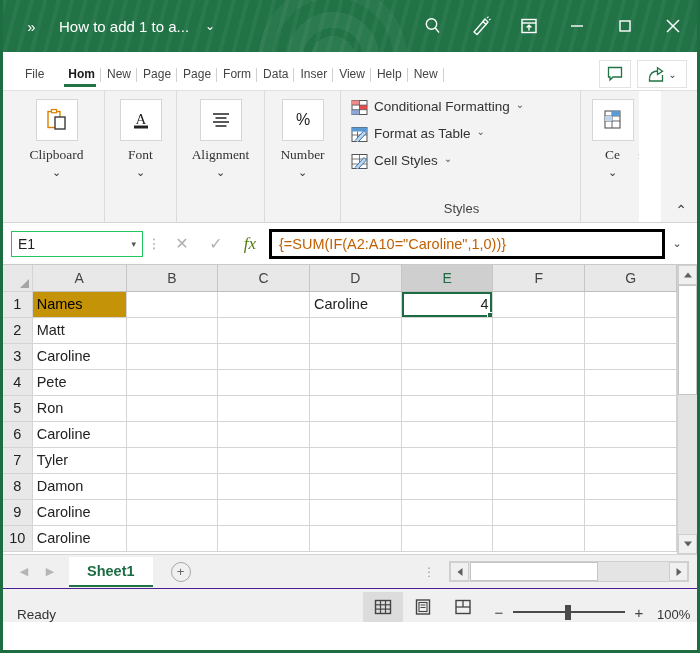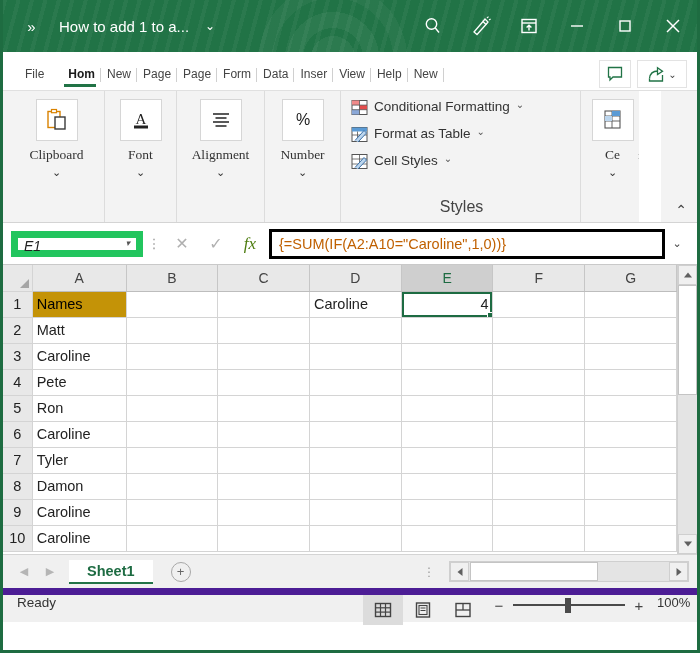--- a/index.html
+++ b/index.html
@@ -134,21 +134,21 @@
   
   .rgroup.styles {
     width: 240px; align-items: stretch; padding: 8px 8px 0 10px;
   }
   .style-row {
     display: flex; align-items: flex-start; gap: 6px; height: 27px;
     font-size: 13.5px; color: #333;
   }
   .style-row .mini-caret { font-size: 10px; color: #555; }
   .rg-footer {
-    margin-top: auto; text-align: center; font-size: 16px; color: #444;
+    margin-top: auto; text-align: center; font-size: 13px; color: #444;
     padding-bottom: 6px;
   }
   .rgroup.cells { width: 64px; overflow: hidden; }
   .overflow-arrow {
     position: absolute; right: 2px; top: 58px; font-size: 12px; color: #555;
   }
   .ribbon-collapse {
     position: absolute; right: 10px; bottom: 4px;
     font-size: 14px; color: #444;
   }
@@ -161,24 +161,24 @@
   .fbar {
     height: 42px;
     background: #ffffff;
     border-top: 1px solid #d4d4d4;
     display: flex; align-items: center;
     padding: 0 8px;
     gap: 0;
   }
   .namebox {
     width: 132px; height: 26px;
-    border: 7px solid #22c55e; background: #fff;
-    display: flex; 
+    border: 1px solid #22c55e; background: #fff;
+    display: flex; align-items: center;
     padding: 0 6px;
-    font-size: 14px; color: #222; font-style: italic;
+    font-size: 14px; color: #222;
   }
   .namebox .nb-caret { margin-left: auto; font-size: 9px; color: #555; }
   .fb-dots { width: 22px; text-align: center; color: #9a9a9a; font-size: 13px; line-height: 1; }
   .fb-btn {
     width: 34px; height: 30px; display: flex; align-items: center; justify-content: center;
     color: #b0b0b0; font-size: 16px;
   }
   .fb-fx { font-style: italic; font-family: "Liberation Serif", serif; font-size: 17px; color: #4d7c0f; }
   .fb-input-wrap {
     flex: 1; height: 30px;
@@ -278,21 +278,21 @@
   }
   .nav-arrow {
     width: 26px; text-align: center; color: #b5b5b5; font-size: 11px;
   }
   .sheet-tab {
     margin-left: 6px;
     background: #fff;
     padding: 4px 18px 3px 18px;
     font-size: 14.5px; font-weight: bold; color: #1d6b42;
     border-bottom: 2px solid #217346;
-    height: 24px; display: flex; align-items: center;
+    height: 30px; display: flex; align-items: center;
   }
   .add-sheet {
     margin-left: 18px;
     width: 20px; height: 20px; border-radius: 50%;
     border: 1px solid #a8a8a8; color: #666;
     display: flex; align-items: center; justify-content: center;
     font-size: 13px; line-height: 1;
   }
   .st-dots { margin-left: auto; color: #9a9a9a; font-size: 12px; line-height: 1; }
   .hscroll {
@@ -304,22 +304,22 @@
   .hs-btn {
     width: 19px; background: #f0f0f0; border: 1px solid #cfcfcf;
     display: flex; align-items: center; justify-content: center;
   }
   .hs-thumb { width: 128px; background: #fff; border: 1px solid #c4c4c4; margin: 0 1px; }
   .hs-spacer { flex: 1; }
 
   
   .statusbar {
     height: 34px; background: #f0f0f0;
-    border-top: 7px solid #4c1d95;
-    display: flex; align-items: flex-start;
+    border-top: 1px solid #4c1d95;
+    display: flex; align-items: flex-end;
     padding-left: 14px;
   }
   .status-text { font-size: 13.5px; color: #333; }
   .sb-views { margin-left: auto; display: flex; align-items: center; }
   .sb-view {
     width: 40px; height: 30px;
     display: flex; align-items: center; justify-content: center;
   }
   .sb-view.active { background: #dcdcdc; }
   .sb-zoom {

